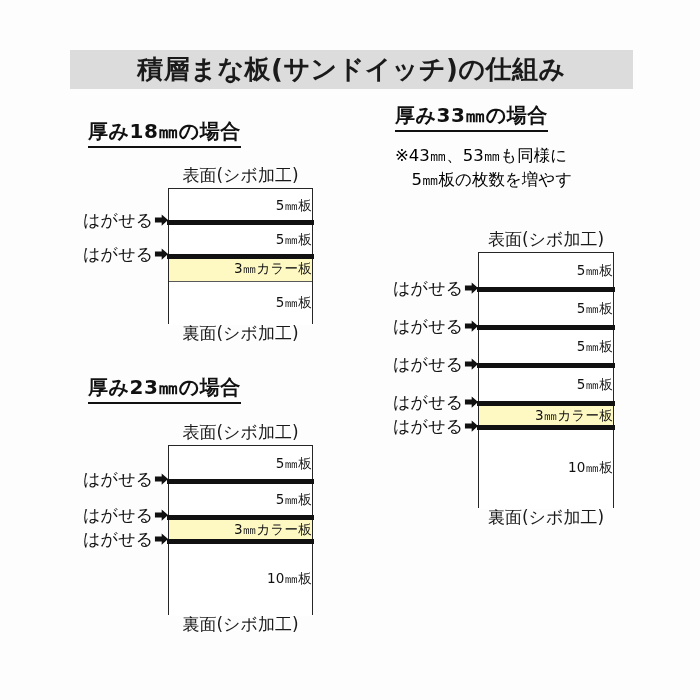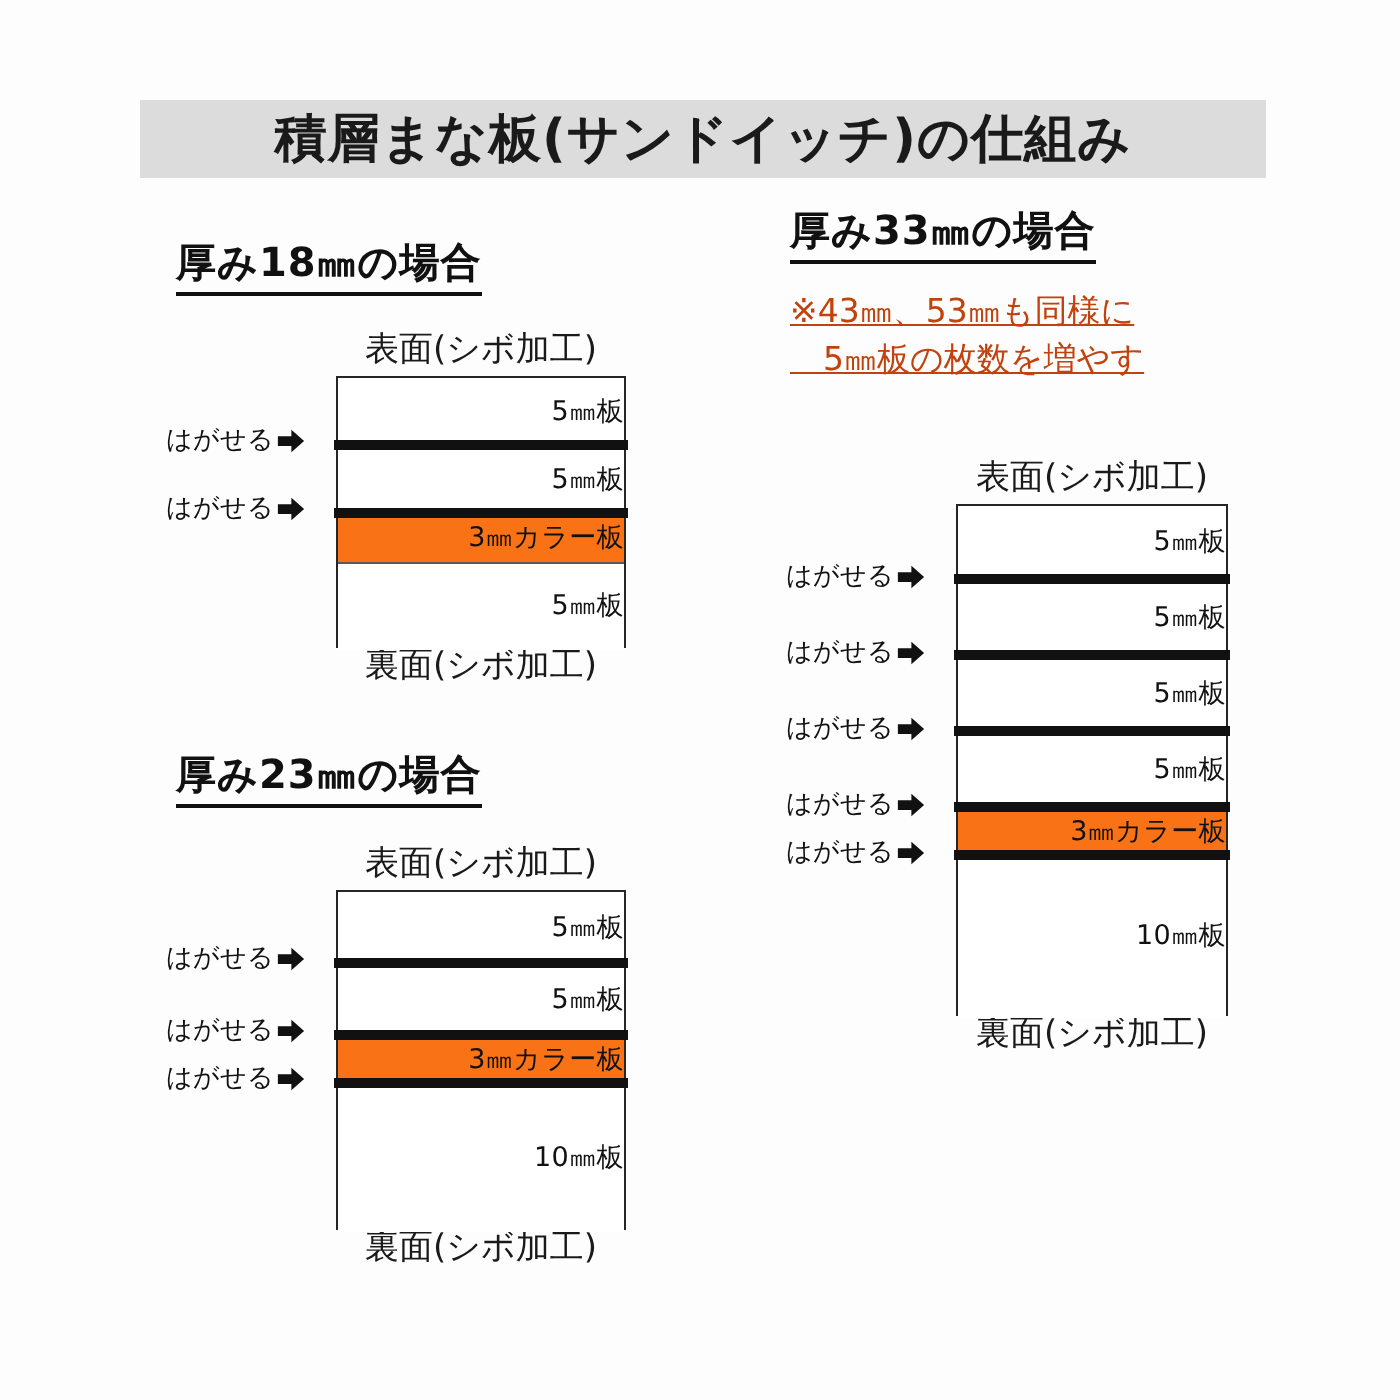--- a/index.html
+++ b/index.html
@@ -46,24 +46,23 @@
     color: #111;
     border-bottom: 2px solid #111;
     display: inline-block;
     padding-bottom: 1px;
     white-space: nowrap;
     letter-spacing: 0.5px;
   }
   .sec-note {
     font-size: 16.5px;
     line-height: 1.45;
-    color: #c2410c;
+    color: #000000;
     margin-top: 12px;
     white-space: pre-line;
-    text-decoration: underline;
   }
 
   
   .stack-wrap {
     position: absolute;
   }
   .face-label {
     font-size: 17px;
     color: #1a1a1a;
     text-align: center;
@@ -81,21 +80,21 @@
   }
   .layer {
     position: relative;
     box-sizing: border-box;
     display: flex;
     align-items: center;
     justify-content: flex-end;
     background: #ffffff;
   }
   .layer.color-board {
-    background: #f97316;
+    background: #fef9c3;
   }
   .layer-label {
     font-size: 13.5px;
     color: #111;
     white-space: nowrap;
     letter-spacing: 0.2px;
   }
   
   .layer.sep-top::before {
     content: "";
@@ -119,21 +118,21 @@
 
   
   .peel {
     position: absolute;
     display: flex;
     align-items: center;
     white-space: nowrap;
     transform: translateY(-50%);
   }
   .peel-text {
-    font-size: 13px;
+    font-size: 17px;
     font-weight: 500;
     color: #111;
     letter-spacing: 0.2px;
   }
   .peel-arrow {
     width: 15px;
     height: 15px;
     margin-left: 1px;
     display: block;
   }

